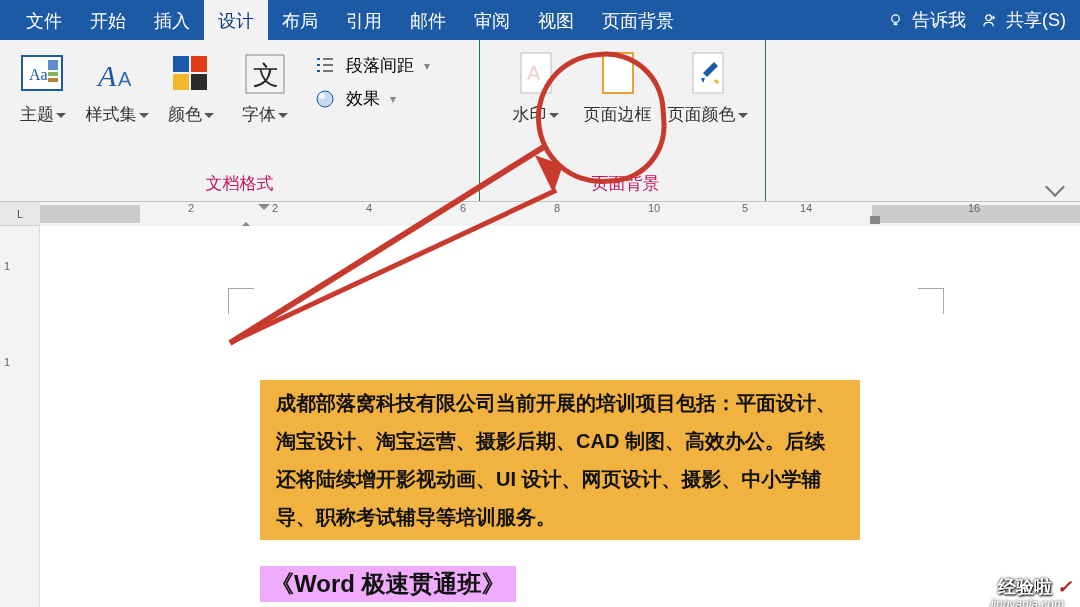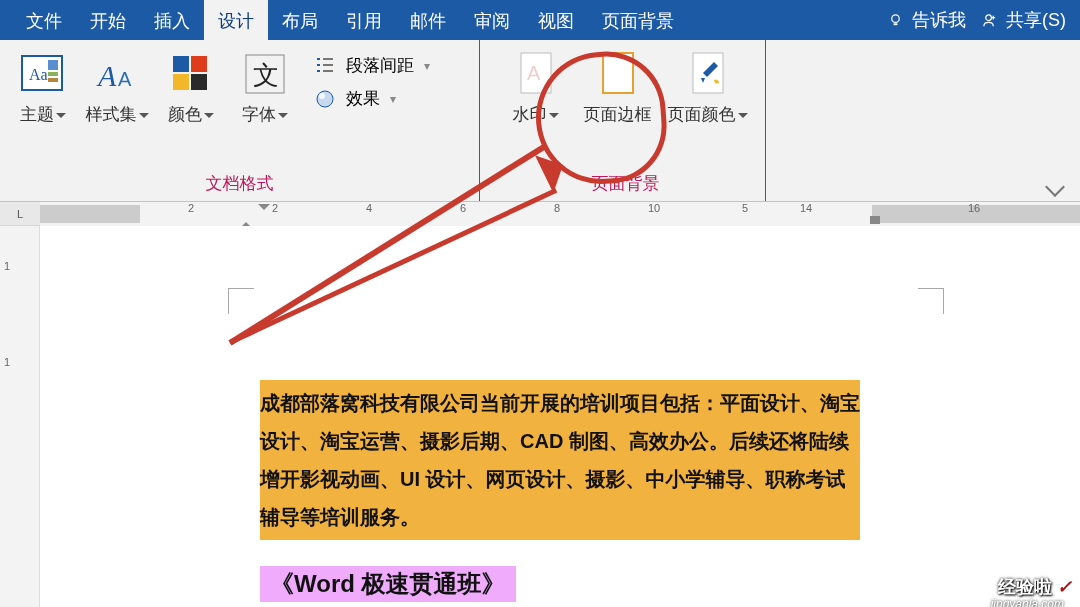--- a/index.html
+++ b/index.html
@@ -44,21 +44,21 @@
 
   
   .workarea { position:absolute; top:226px; left:0; right:0; bottom:0; background:#fff; display:flex; }
   .vr { width:40px; background:#f3f3f3; border-right:1px solid #ddd; position:relative; font-size:11px; color:#666;}
   .vr .vt { position:absolute; left:4px; }
   .page { margin-left:100px; margin-top:26px; width:880px; height:800px; background:#fff; position:relative; }
   .corner { position:absolute; width:26px; height:26px; border:0 solid #a8a8a8; }
   .corner.tl { top:36px; left:88px; border-left-width:1px; border-top-width:1px; }
   .corner.tr { top:36px; right:76px; border-right-width:1px; border-top-width:1px; }
   .content { position:absolute; top:128px; left:120px; width:600px; }
-  .para { background:#f1b23f; color:#111; font-size:20px; line-height:1.9; padding:4px 0; font-weight:700; }
+  .para { background:#f1b23f; color:#111; font-size:20px; line-height:1.9; padding:4px 16px; font-weight:700; }
   .para2 { background:#f0abfc; color:#111; font-size:24px; font-weight:700; padding:2px 10px; display:inline-block; }
 
   .watermark { position:absolute; right:8px; bottom:8px; color:#fff; font-style:italic; font-size:18px; text-shadow:0 0 3px #000,1px 1px 2px #000; }
   .watermark b { font-weight:900; font-style:normal; }
   .watermark .ck { color:#b01616; font-weight:900; text-shadow:0 0 2px #fff; }
   .wm2 { position:absolute; right:8px; bottom:-12px; font-size:12px; color:#fff; text-shadow:0 0 3px #000; }
 
   .anno { position:absolute; pointer-events:none; }
   .circle { position:absolute; width:130px; height:132px; border:5px solid #c83a2d; border-radius:55% 50% 48% 55%; transform:rotate(-4deg); }
   .arrow-line { position:absolute; width:370px; height:6px; background:#c83a2d; transform-origin:left center; }

